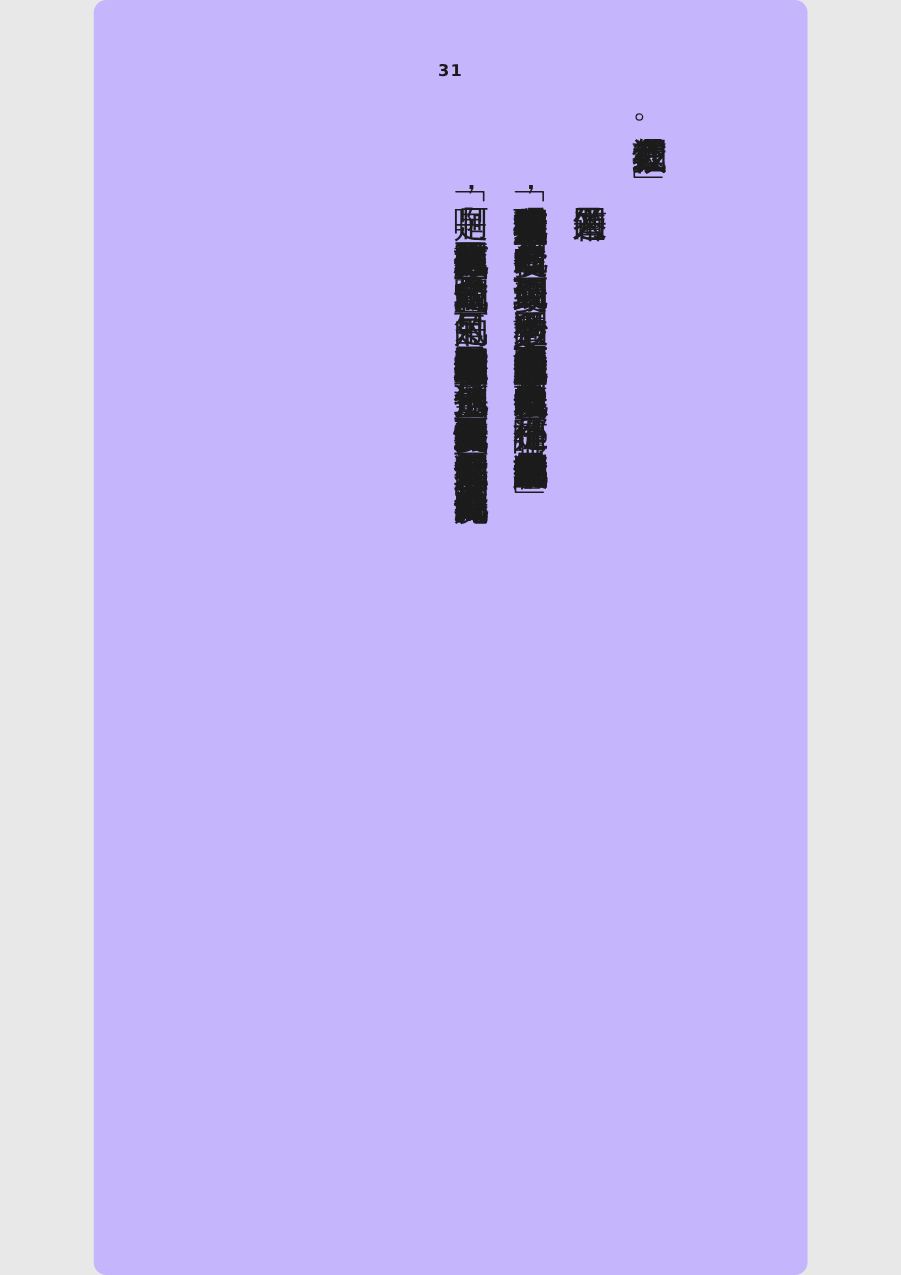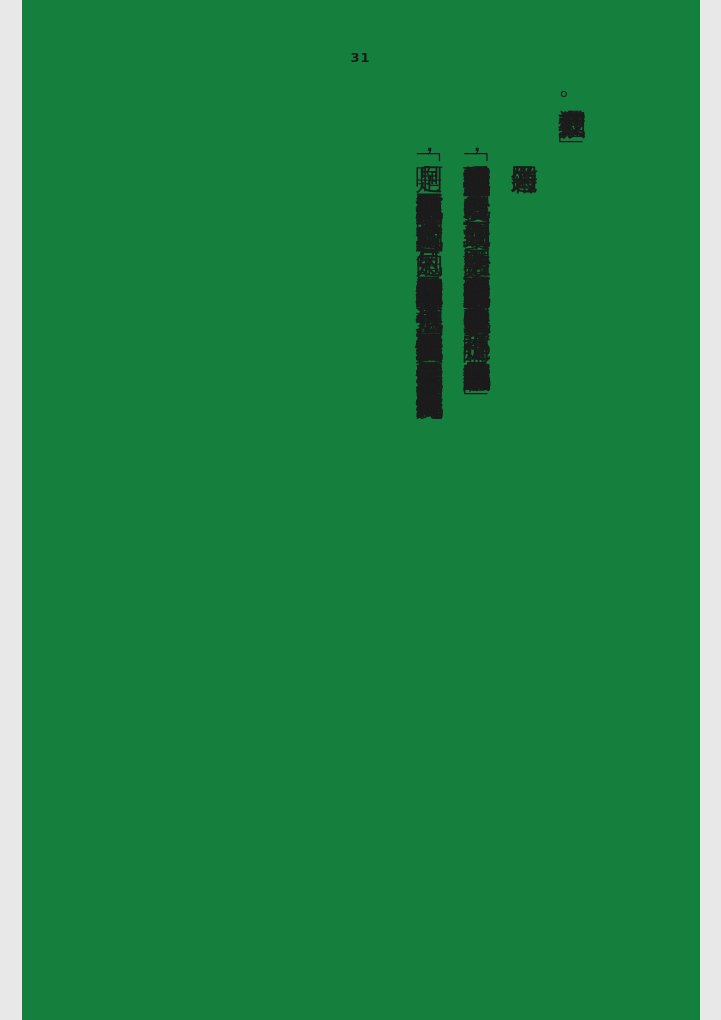--- a/index.html
+++ b/index.html
@@ -2,25 +2,26 @@
 <html><head>
 <meta charset="utf-8">
 <style>
   html, body {
     margin: 0;
     padding: 0;
     background: #e8e8e8;
   }
   .page {
     position: relative;
-    width: 678px;
+    width: 571px;
     height: 1020px;
-    background: #15803d;
+    background: #c4b5fd;
     overflow: hidden;
     margin: 0 auto;
+    border-radius: 10px;
   }
   .page-number {
     position: absolute;
     top: 50px;
     left: 0;
     right: 0;
     text-align: center;
     font-family: "DejaVu Sans", sans-serif;
     font-size: 13px;
     font-weight: 700;

